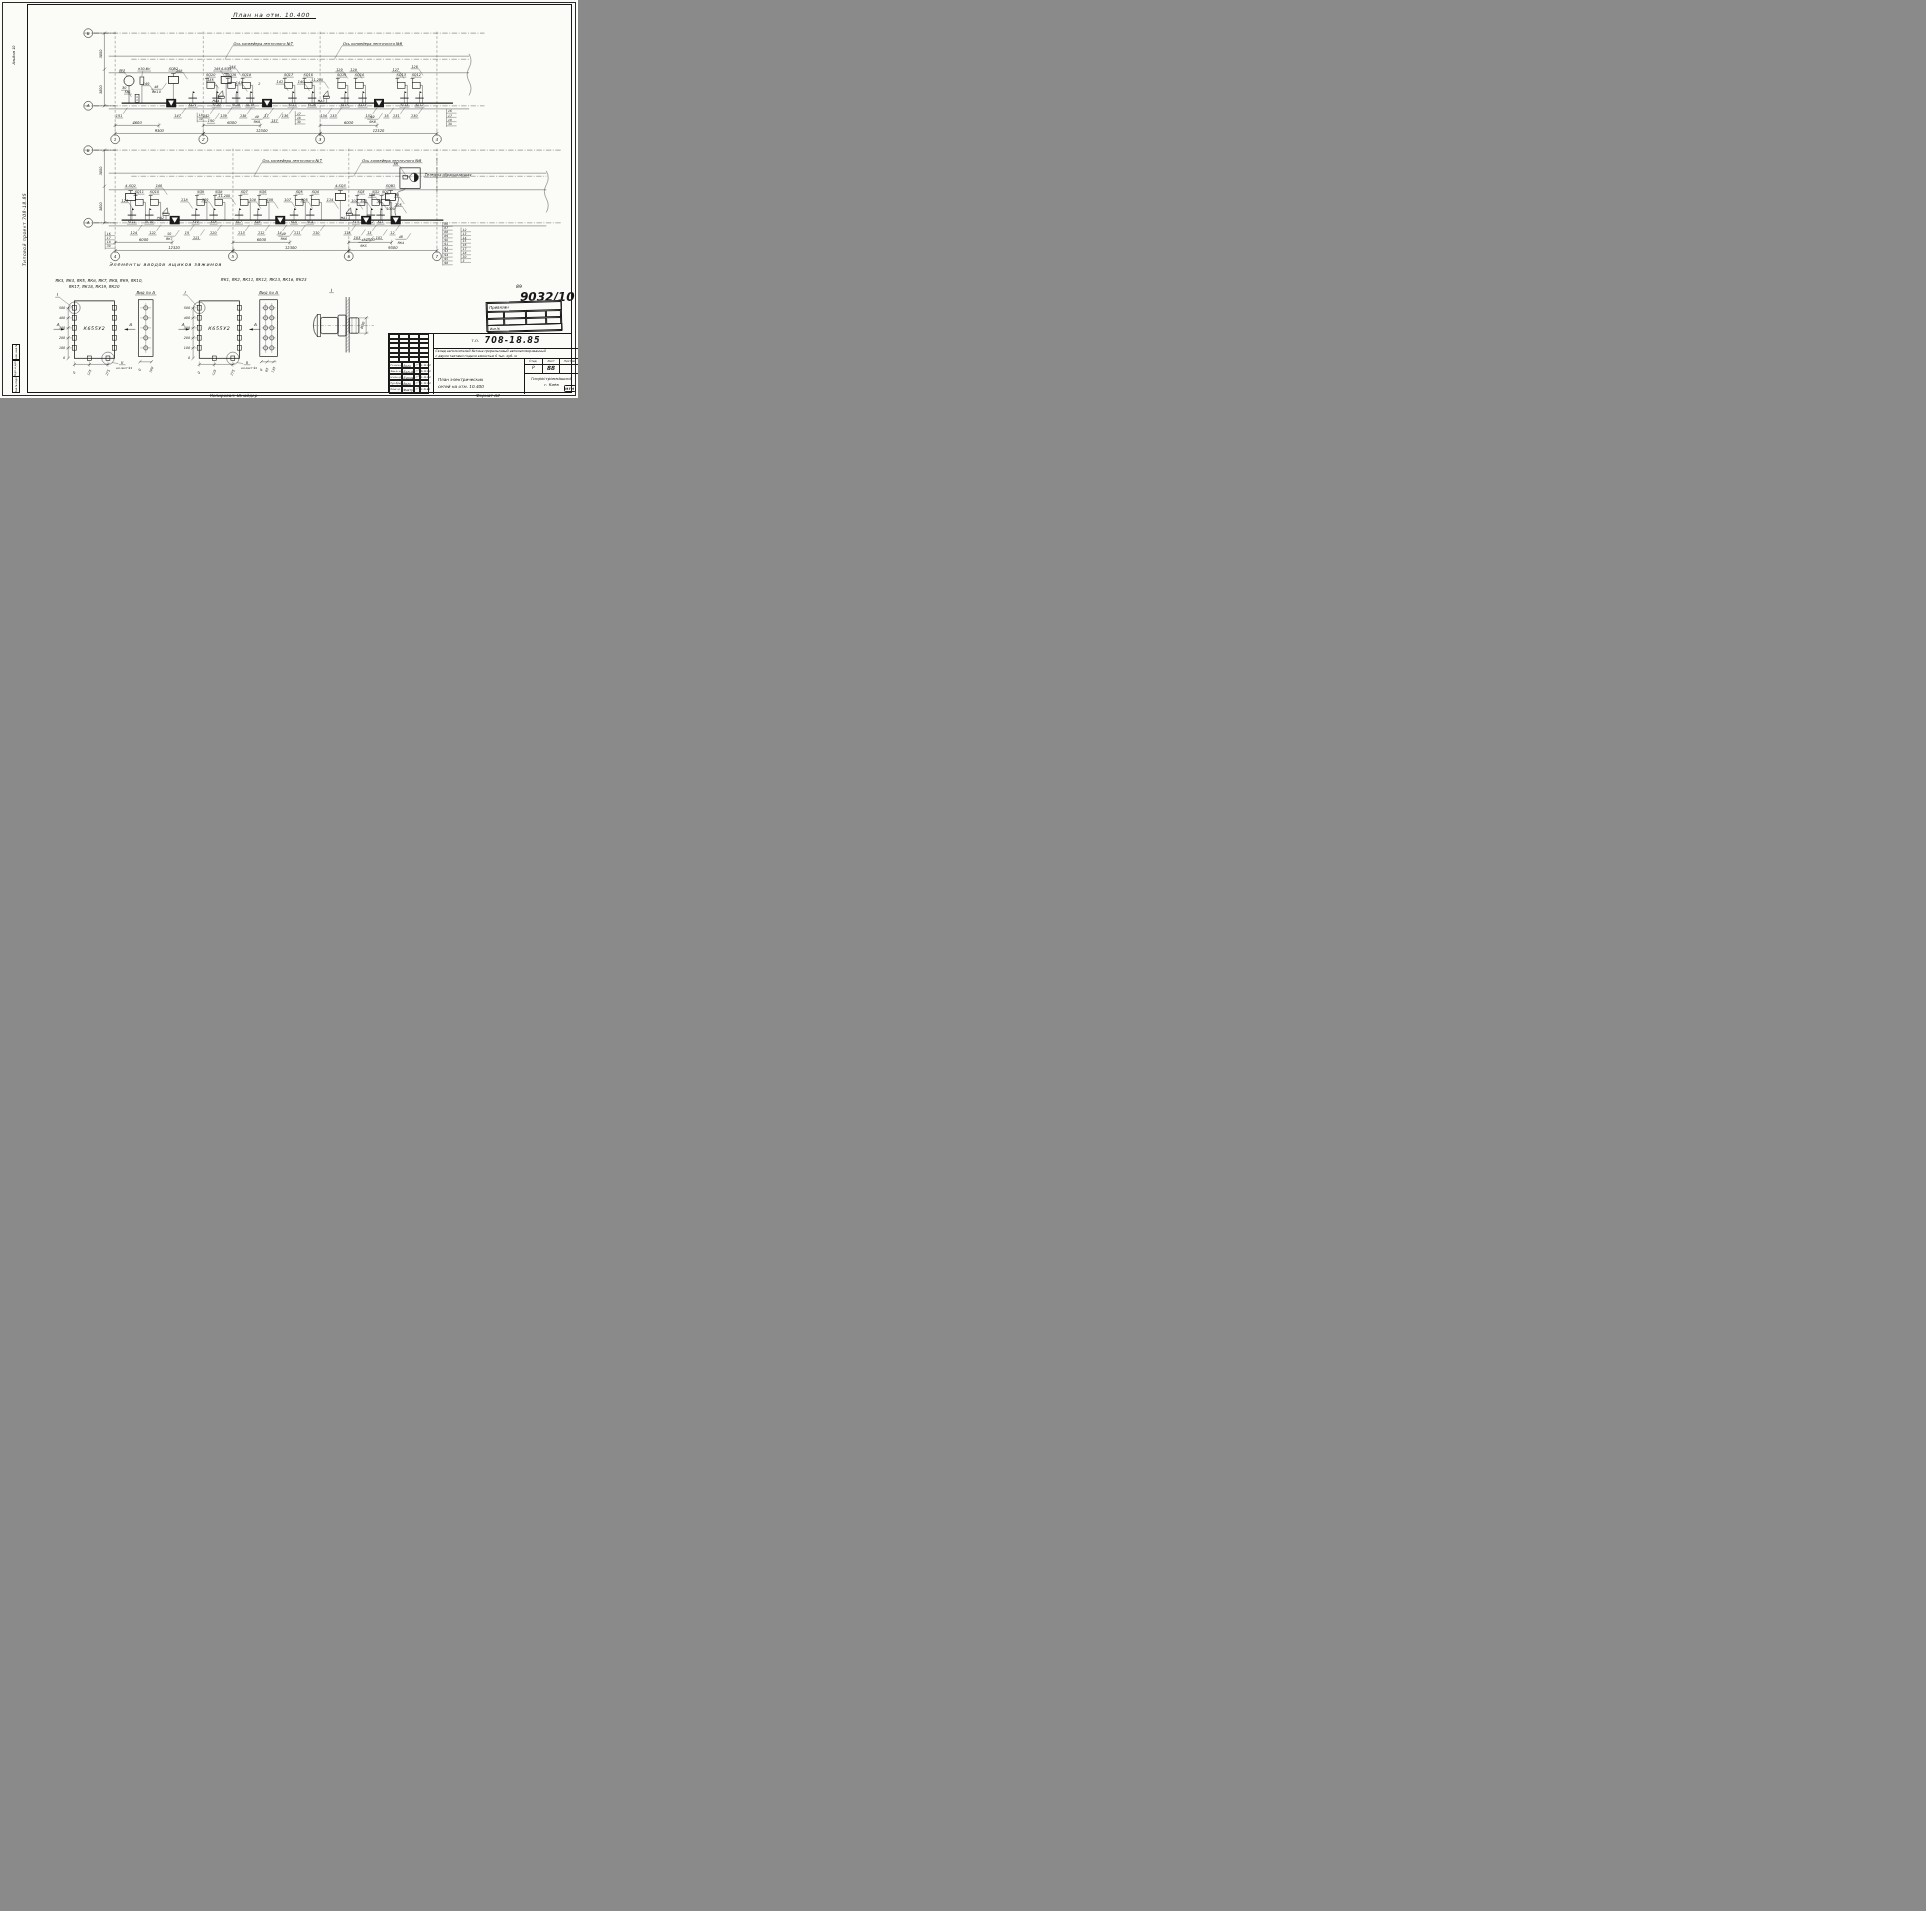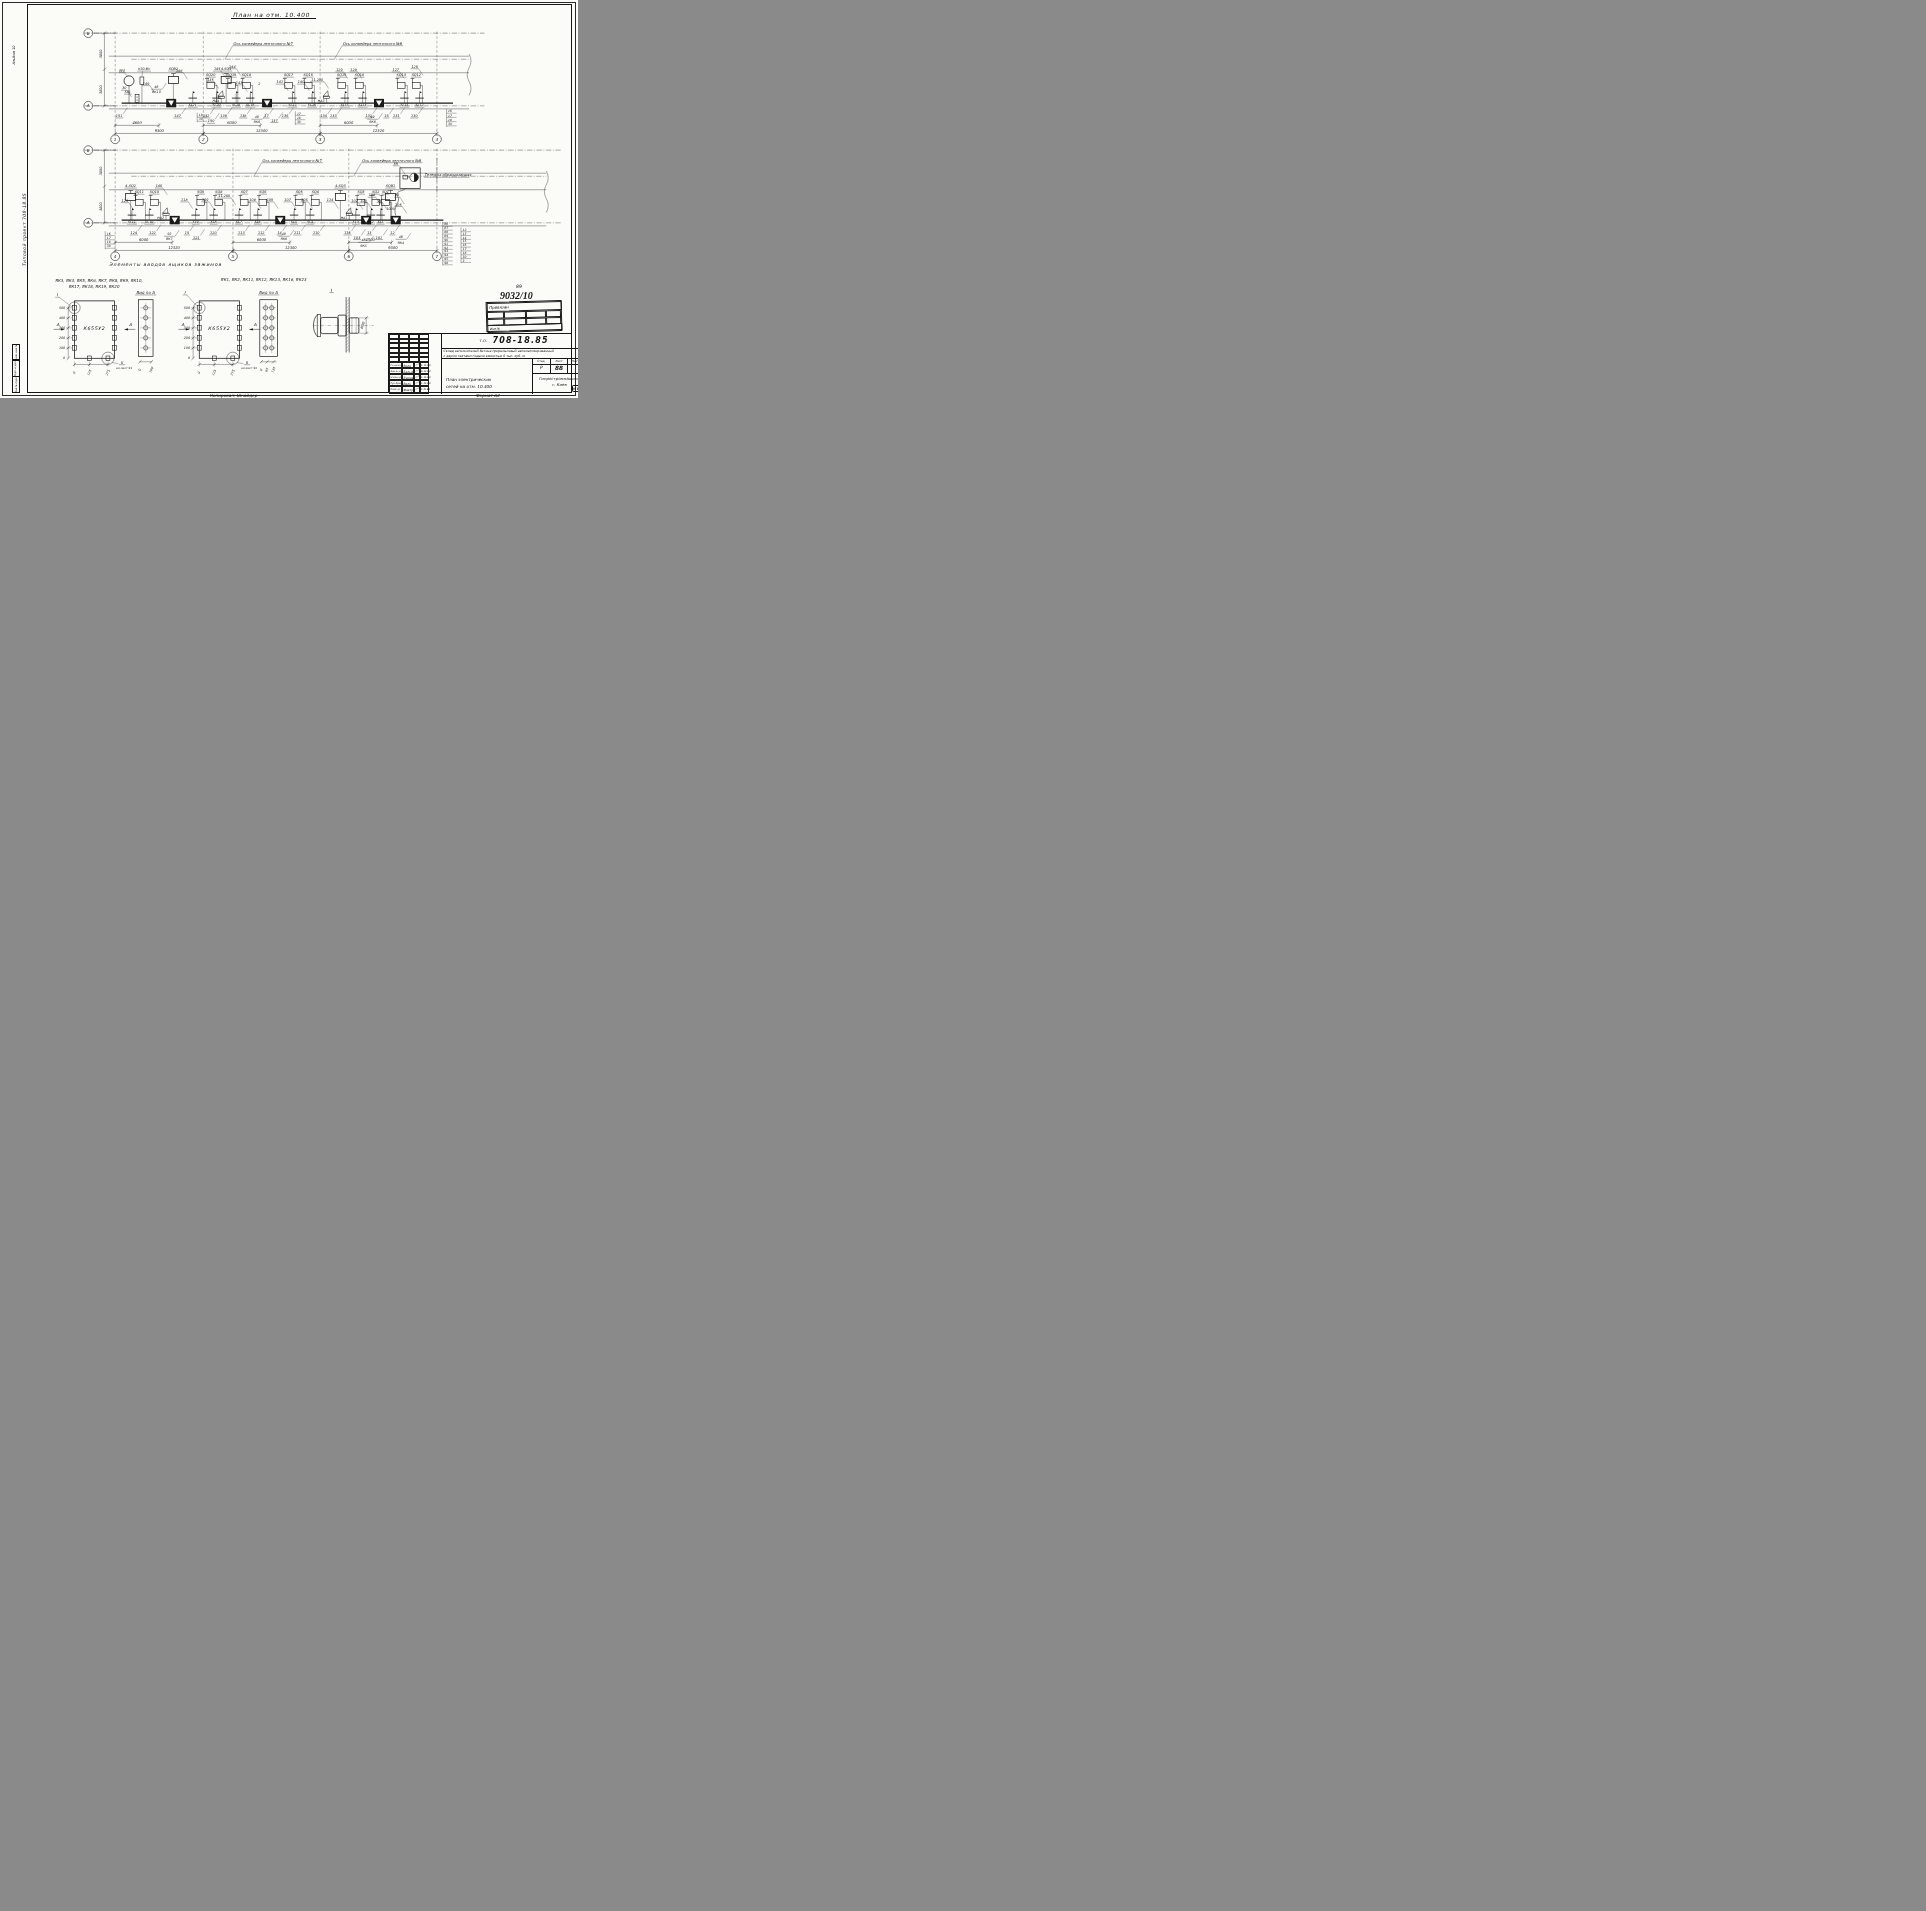--- a/index.html
+++ b/index.html
@@ -11,21 +11,21 @@
   .t{position:absolute;font-style:italic;white-space:nowrap;}
   .title-main{font-size:5.8px;letter-spacing:0.8px;border-bottom:0.5px solid #161616;padding:0 5.4px 0.4px 2.3px;}
   .vt{position:absolute;font-style:italic;transform:rotate(-90deg);transform-origin:center;white-space:nowrap;}
   .mbox{position:absolute;border:0.5px solid #161616;display:flex;align-items:center;justify-content:center;}
   .mbox span{font-style:italic;transform:rotate(-90deg);white-space:nowrap;font-size:2.5px;}
   svg{position:absolute;overflow:visible;}
   svg text{font-family:"DejaVu Sans",sans-serif;}
   
   .tb{position:absolute;left:388px;top:333px;width:184px;height:60px;border:0.8px solid #161616;background:#fbfbf8;}
   .tb .cellb{position:absolute;border:0.4px solid #1d1d1d;}
-  .tb-main{position:absolute;left:52px;top:0;width:144px;height:60px;border-left:0.6px solid #161616;}
+  .tb-main{position:absolute;left:44px;top:0;width:144px;height:60px;border-left:0.6px solid #161616;}
   .tb-code{position:absolute;left:0;top:0;width:144px;height:14.6px;border-bottom:0.6px solid #161616;
            display:flex;align-items:center;justify-content:center;gap:5.4px;}
   .tb-code .tp{font-style:italic;font-size:4.2px;}
   .tb-code .code{font-style:italic;font-weight:bold;font-size:8px;letter-spacing:1.2px;}
   .tb-desc{position:absolute;left:0;top:14.6px;width:144px;height:10.4px;border-bottom:0.6px solid #161616;
            font-style:italic;font-size:3.2px;line-height:1.45;padding:0.4px 1.5px;}
   .tb-doc{position:absolute;left:0;top:40px;width:90px;height:20px;font-style:italic;font-size:4.2px;
           line-height:1.8;padding:1.5px 0 0 3.9px;}
   .tb-stadwrap{position:absolute;left:90px;top:25px;width:54px;height:15px;border-left:0.6px solid #161616;border-bottom:0.6px solid #161616;}
   .tb-stad-h{position:absolute;top:0;width:17.7px;height:5.8px;font-style:italic;font-size:2.9px;text-align:center;border-right:0.4px solid #1d1d1d;border-bottom:0.4px solid #1d1d1d;line-height:5.8px;}
@@ -1388,21 +1388,21 @@
         <line x1="861" y1="150" x2="886" y2="150" stroke="#1a1a1a" stroke-width="0.7"></line>
         <line x1="861" y1="190" x2="886" y2="190" stroke="#1a1a1a" stroke-width="0.7"></line>
         <line x1="880" y1="150" x2="880" y2="190" stroke="#1a1a1a" stroke-width="0.9"></line>
         <line x1="876" y1="154" x2="884" y2="146" stroke="#1a1a1a" stroke-width="1.2"></line>
         <line x1="876" y1="194" x2="884" y2="186" stroke="#1a1a1a" stroke-width="1.2"></line>
         <text x="874" y="170" font-size="9" text-anchor="middle" font-style="italic" fill="#1a1a1a" transform="rotate(-72 874 170)">М30</text>
       </g>
     </svg>
 
   <span class="t" style="left:516px;top:284px;font-size:4.6px;">89</span>
-  <span class="t" style="left:500px;top:290px;font-size:10px;font-weight:bold;font-family:Liberation Serif, serif;">9032/10</span>
+  <span class="t" style="left:520px;top:290px;font-size:12px;font-weight:bold;">9032/10</span>
 
   <div class="stamp" id="stampbox">
       <div class="cellb" style="left: 0px; top: 0px; width: 75px; height: 9.2px; font-style: italic; font-size: 3.9px; padding: 0.8px 1.5px;">Привязан</div>
       <div class="cellb" style="left: 0px; top: 9.2px; width: 17px; height: 6.5px; font-style: italic; font-size: 3.1px; padding: 0.8px 1.5px;"></div>
       <div class="cellb" style="left: 17px; top: 9.2px; width: 22.3px; height: 6.5px; font-style: italic; font-size: 3.1px; padding: 0.8px 1.5px;"></div>
       <div class="cellb" style="left: 39px; top: 9.2px; width: 20px; height: 6.5px; font-style: italic; font-size: 3.1px; padding: 0.8px 1.5px;"></div>
       <div class="cellb" style="left: 59px; top: 9.2px; width: 15.4px; height: 6.5px; font-style: italic; font-size: 3.1px; padding: 0.8px 1.5px;"></div>
       <div class="cellb" style="left: 0px; top: 16px; width: 17px; height: 6.5px; font-style: italic; font-size: 3.1px; padding: 0.8px 1.5px;"></div>
       <div class="cellb" style="left: 17px; top: 16px; width: 22.3px; height: 6.5px; font-style: italic; font-size: 3.1px; padding: 0.8px 1.5px;"></div>
       <div class="cellb" style="left: 39px; top: 16px; width: 20px; height: 6.5px; font-style: italic; font-size: 3.1px; padding: 0.8px 1.5px;"></div>

